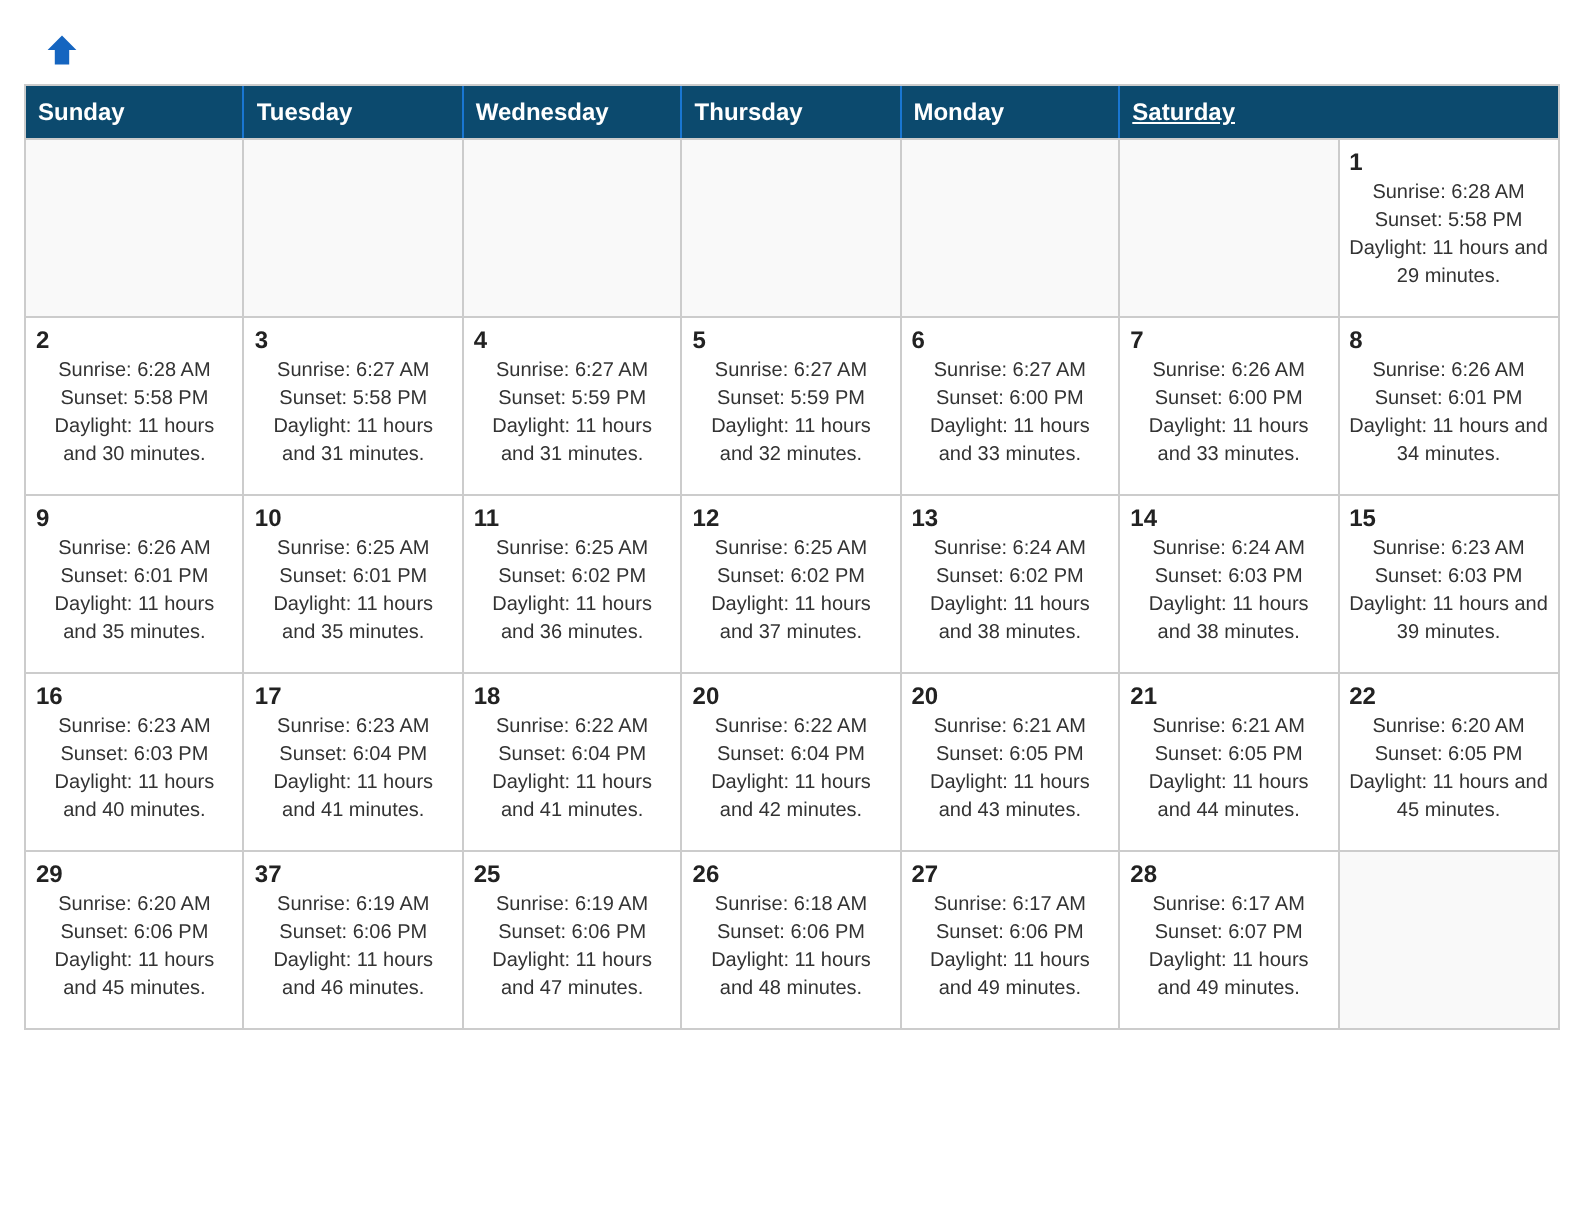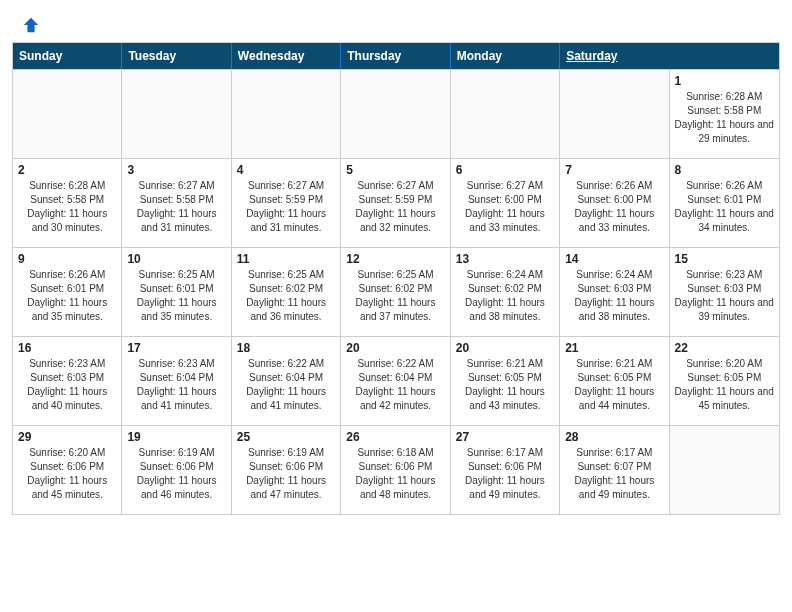--- a/index.html
+++ b/index.html
@@ -240,21 +240,21 @@
             <div class="day-number">22</div>
             <div class="day-info">Sunrise: 6:20 AM<br>Sunset: 6:05 PM<br>Daylight: 11 hours and 45 minutes.</div>
           </div>
         </div>
         <div class="cal-row">
           <div class="cal-cell">
             <div class="day-number">29</div>
             <div class="day-info">Sunrise: 6:20 AM<br>Sunset: 6:06 PM<br>Daylight: 11 hours and 45 minutes.</div>
           </div>
           <div class="cal-cell">
-            <div class="day-number">19</div>
+            <div class="day-number">37</div>
             <div class="day-info">Sunrise: 6:19 AM<br>Sunset: 6:06 PM<br>Daylight: 11 hours and 46 minutes.</div>
           </div>
           <div class="cal-cell">
             <div class="day-number">25</div>
             <div class="day-info">Sunrise: 6:19 AM<br>Sunset: 6:06 PM<br>Daylight: 11 hours and 47 minutes.</div>
           </div>
           <div class="cal-cell">
             <div class="day-number">26</div>
             <div class="day-info">Sunrise: 6:18 AM<br>Sunset: 6:06 PM<br>Daylight: 11 hours and 48 minutes.</div>
           </div>

